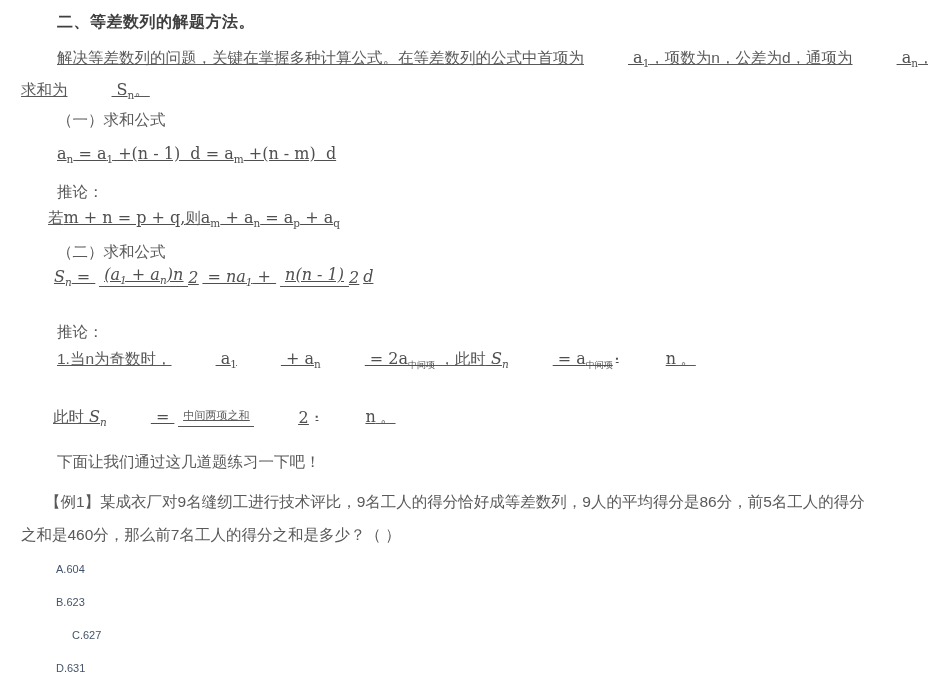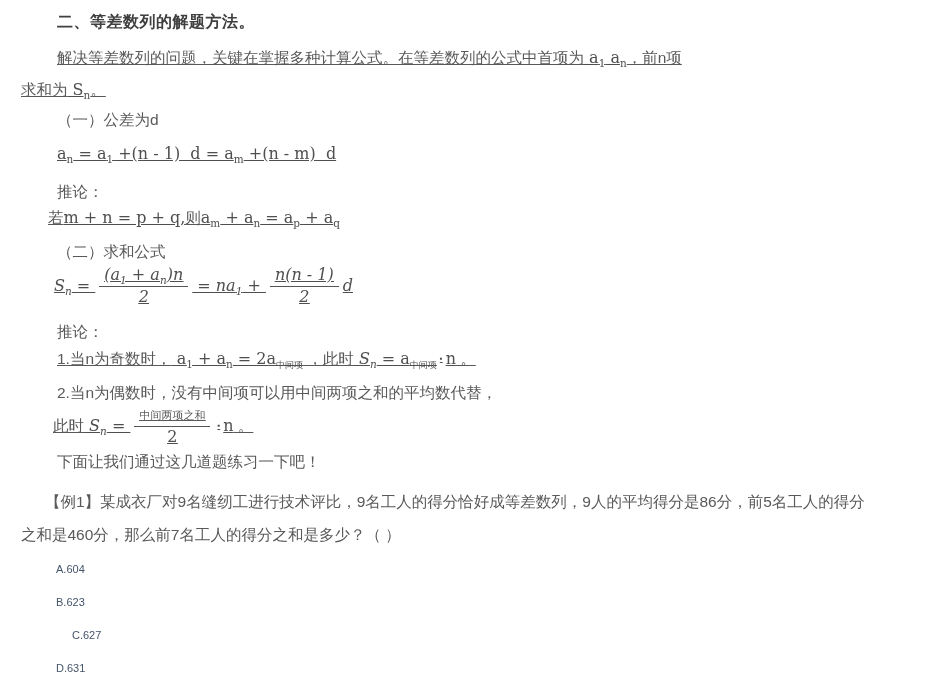--- a/index.html
+++ b/index.html
@@ -3,60 +3,59 @@
 <meta charset="utf-8">
 <style>
   html,body{margin:0;padding:0;}
   body{width:928px;height:688px;background:#ffffff;font-family:"Liberation Sans",sans-serif;}
   #page{position:relative;width:928px;height:688px;background:#ffffff;overflow:hidden;text-align:center;}
   .line{position:absolute;display:flex;align-items:center;line-height:20px;font-size:15.5px;color:#595959;white-space:pre;}
   .line span{white-space:pre;text-decoration:underline;}
   .h{font-weight:700;font-size:16px;color:#3f3f3f;letter-spacing:0.5px;}
   .serif{font-family:"DejaVu Serif",serif;font-size:16px;color:#4f4f4f;}
   .iline{font-style:italic;}
-  span.m{font-family:"DejaVu Serif",serif;font-size:16px;color:#4f4f4f;font-style:normal;}
+  span.m{font-family:"DejaVu Serif",serif;font-size:16px;color:#4f4f4f;font-style:normal;padding-left:44px;}
   span.mi{font-family:"DejaVu Serif",serif;font-size:16px;color:#4f4f4f;font-style:italic;}
   span.cjk{font-family:"Liberation Sans",sans-serif;font-size:15.5px;font-style:normal;color:#595959;}
   span.cjkn{font-family:"Liberation Sans",sans-serif;font-size:11px;font-style:normal;color:#595959;}
   sub{font-size:10.5px;line-height:8px;vertical-align:-4px;}
   sub.cjksub{font-size:9px;font-style:normal;font-family:"Liberation Sans",sans-serif;}
-  .frac{display:inline-flex;flex-direction:column;align-items:center;margin:0 4px;line-height:normal;}
+  .frac{display:inline-flex;flex-direction:row;align-items:center;margin:0 4px;line-height:normal;}
   .frac .num{display:flex;align-items:baseline;padding:0 5px 2px;border-bottom:1px solid #555555;line-height:18px;}
   .frac .den{padding-top:2px;line-height:16px;}
   span.bullet{font-size:8px;margin:0 3px;color:#4f4f4f;}
   .opt{font-size:11px;color:#44546a;}
 </style>
 </head>
 <body>
 
 <div id="page">
 
   <div class="line h" style="top:12px;left:57px;">二、等差数列的解题方法。</div>
 
-  <div class="line" style="top:48px;left:57px;"><span>解决等差数列的问题，关键在掌握多种计算公式。在等差数列的公式中首项为</span><span class="m"> a<sub>1</sub></span><span class="m"> a<sub>n</sub></span><span>，前n项</span></div>
+  <div class="line" style="top:48px;left:57px;"><span>解决等差数列的问题，关键在掌握多种计算公式。在等差数列的公式中首项为</span><span class="m"> a<sub>1</sub></span><span>，项数为n，公差为d，通项为</span><span class="m"> a<sub>n</sub></span><span>，前n项</span></div>
 
   <div class="line" style="top:80px;left:21px;"><span>求和为</span><span class="m"> S<sub>n</sub></span><span>。</span></div>
 
-  <div class="line" style="top:110px;left:57px;">（一）公差为d</div>
+  <div class="line" style="top:110px;left:57px;">（一）求和公式</div>
 
   <div class="line serif" style="top:144px;left:57px;"><span>a<sub>n</sub></span><span> = a<sub>1</sub></span><span> +(n - 1)  d = a<sub>m</sub></span><span> +(n - m)  d</span></div>
 
   <div class="line" style="top:182px;left:57px;">推论：</div>
 
   <div class="line serif" style="top:208px;left:48px;"><span class="cjk">若</span><span>m + n = p + q,</span><span class="cjk">则</span><span>a<sub>m</sub></span><span> + a<sub>n</sub></span><span> = a<sub>p</sub></span><span> + a<sub>q</sub></span></div>
 
   <div class="line" style="top:242px;left:57px;">（二）求和公式</div>
 
   <div class="line serif iline" style="top:266px;left:54px;"><span>S<sub>n</sub></span><span> = </span><span class="frac"><span class="num"><span>(a<sub>1</sub></span><span> + a<sub>n</sub></span><span>)n</span></span><span class="den"><span>2</span></span></span><span> = na<sub>1</sub></span><span> + </span><span class="frac"><span class="num"><span>n(n - 1)</span></span><span class="den"><span>2</span></span></span><span>d</span></div>
 
   <div class="line" style="top:322px;left:57px;">推论：</div>
 
   <div class="line" style="top:349px;left:57px;"><span>1.当n为奇数时，</span><span class="m"> a<sub>1</sub></span><span class="m"> + a<sub>n</sub></span><span class="m"> = 2a<sub class="cjksub">中间项</sub></span><span> ，此时</span><span class="mi"> S<sub>n</sub></span><span class="m"> = a<sub class="cjksub">中间项</sub></span><span class="bullet">▪</span><span class="m">n</span><span> 。</span></div>
 
-  <div class="line" style="top:383px;left:57px;">2.当n为偶数时，没有中间项可以用中间两项之和的平均数代替，</div>
 
   <div class="line" style="top:406px;left:53px;"><span>此时</span><span class="mi"> S<sub>n</sub></span><span class="m"> = </span><span class="frac"><span class="num"><span class="cjkn">中间两项之和</span></span><span class="den"><span class="m">2</span></span></span><span class="bullet">▪</span><span class="m">n</span><span> 。</span></div>
 
   <div class="line" style="top:453px;left:57px;font-family:Liberation Mono, monospace;">下面让我们通过这几道题练习一下吧！</div>
 
   <div class="line" style="top:492px;left:45px;">【例1】某成衣厂对9名缝纫工进行技术评比，9名工人的得分恰好成等差数列，9人的平均得分是86分，前5名工人的得分</div>
 
   <div class="line" style="top:525px;left:21px;">之和是460分，那么前7名工人的得分之和是多少？（ ）</div>
 
   <div class="line opt" style="top:559px;left:56px;">A.604</div>

